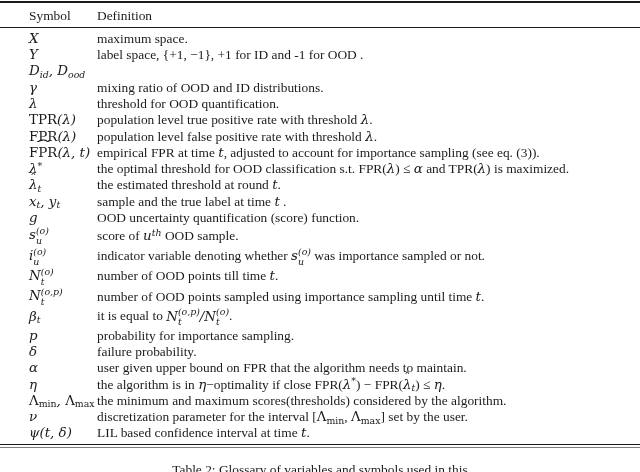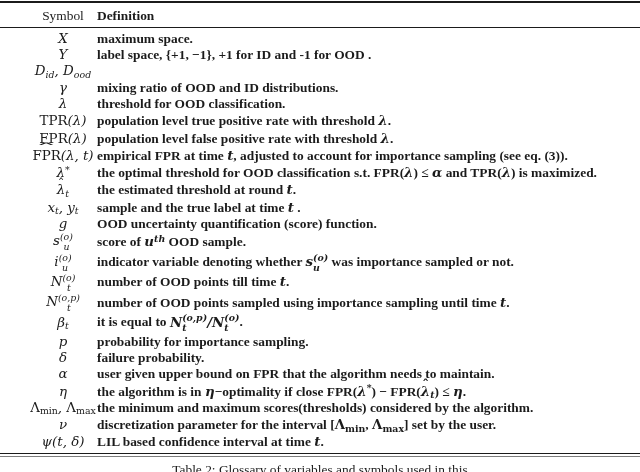--- a/index.html
+++ b/index.html
@@ -7,22 +7,22 @@
     width:640px;height:472px;overflow:hidden;background:#ffffff;color:#1b1b1b;
     font-family:"Liberation Serif","DejaVu Serif",serif;font-size:13.4px;line-height:16.3px;
   }
   .page{position:relative;width:640px;height:472px;}
   .rule{border:0;border-top:1.6px solid #1b1b1b;height:0;}
   .rule.top{border-top-width:2.2px;margin-top:1px;}
   .rule.mid{border-top-width:1.5px;}
   .rule.b1{border-top-width:1.7px;}
   .rule.b2{border-top:1px solid #7d7d7d;margin-top:2px;}
   .hrow{display:flex;padding:4.5px 0 3.5px;}
-  .cell.sym{flex:0 0 68px;margin-left:29px;text-align:center;}
-  .cell.def{flex:1;padding-right:12px;font-weight:bold;}
+  .cell.sym{flex:0 0 68px;margin-left:29px;}
+  .cell.def{flex:1;padding-right:12px;}
   #rows{padding:2.5px 0 2px;}
   .row{display:flex;align-items:baseline;min-height:16.3px;}
   .m{font-style:italic;font-family:"DejaVu Serif","Liberation Serif",serif;}
   .rm{font-style:normal;}
   .cal{font-style:italic;}
   sup,sub{font-size:0.7em;line-height:0;position:relative;vertical-align:baseline;margin-top:6px;}
   sup{top:-0.45em;}
   sub{top:0.28em;}
   .stk{display:inline-block;vertical-align:-0.5em;font-size:0.7em;line-height:1.08;}
   .stk span{display:block;}
@@ -52,21 +52,21 @@
       </div>
       <div class="row">
         <div class="cell sym m"><span class="cal">D</span><sub>id</sub>, <span class="cal">D</span><sub>ood</sub></div>
       </div>
       <div class="row">
         <div class="cell sym m">γ</div>
         <div class="cell def">mixing ratio of OOD and ID distributions.</div>
       </div>
       <div class="row">
         <div class="cell sym m">λ</div>
-        <div class="cell def">threshold for OOD classification.</div>
+        <div class="cell def">threshold for OOD quantification.</div>
       </div>
       <div class="row">
         <div class="cell sym m"><span class="rm">TPR</span>(λ)</div>
         <div class="cell def">population level true positive rate with threshold <span class="m">λ</span>.</div>
       </div>
       <div class="row">
         <div class="cell sym m"><span class="rm">FPR</span>(λ)</div>
         <div class="cell def">population level false positive rate with threshold <span class="m">λ</span>.</div>
       </div>
       <div class="row">

